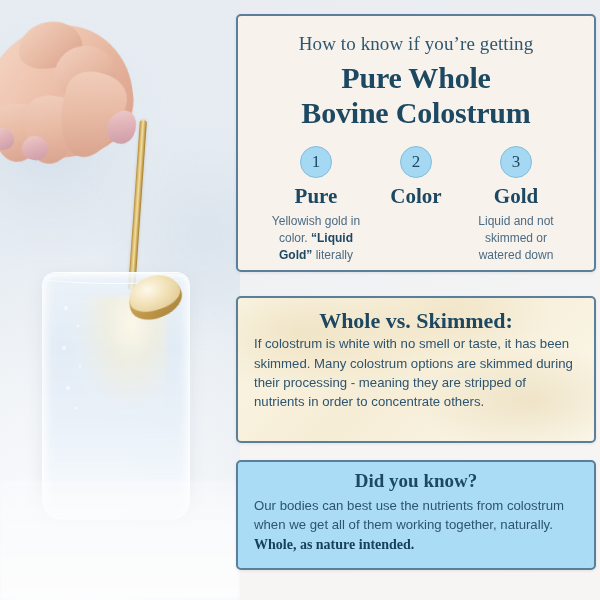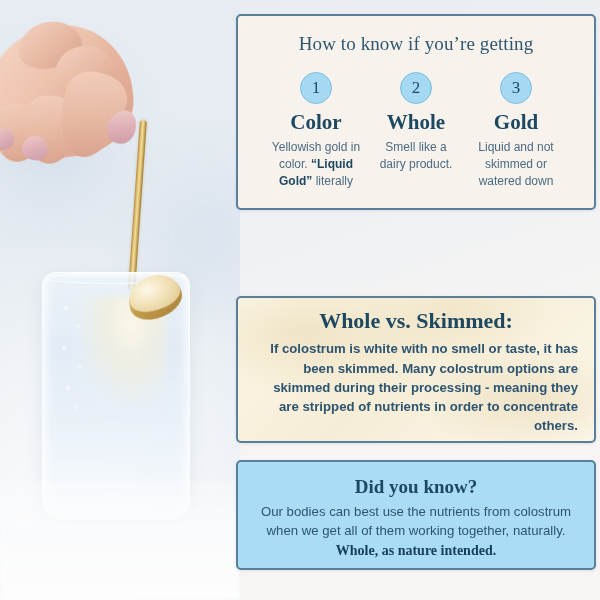--- a/index.html
+++ b/index.html
@@ -170,37 +170,37 @@
   .card {
     position: absolute;
     left: 2px;
     width: 360px;
     border: 2px solid #5b7f99;
     border-radius: 5px;
     box-shadow: 0 1px 3px rgba(120,140,160,.18);
   }
 
   .card-intro {
-    top: 14px; height: 196px;
+    top: 14px; height: 258px;
     background: #f8f2ec;
     padding: 16px 28px 10px;
   }
   .card-compare {
     top: 296px; height: 147px;
     background:
       radial-gradient(ellipse 50% 60% at 18% 24%, rgba(222,199,146,.32) 0%, rgba(222,199,146,0) 70%),
       radial-gradient(ellipse 45% 55% at 82% 72%, rgba(216,192,138,.30) 0%, rgba(216,192,138,0) 70%),
       radial-gradient(ellipse 40% 45% at 60% 12%, rgba(228,208,160,.25) 0%, rgba(228,208,160,0) 72%),
       linear-gradient(135deg, #fbf6e6 0%, #f6edd6 45%, #fbf7ea 100%);
     padding: 10px 16px;
   }
   .card-didyouknow {
     top: 460px; height: 110px;
     background: #aaddf5;
-    padding: 14px 16px;
+    padding: 8px 16px;
   }
 
   
   .kicker {
     font-family: "Liberation Serif", serif;
     font-size: 19px;
     color: #2f5770;
     text-align: center;
     letter-spacing: .1px;
     line-height: 1.25;
@@ -261,40 +261,37 @@
     font-weight: bold;
     font-size: 22px;
     color: #1d4862;
     text-align: center;
     line-height: 1.2;
   }
   .compare-body {
     font-family: "Liberation Sans", sans-serif;
     font-size: 13.2px;
     color: #2d5470;
-    text-align: right;
+    text-align: left;
     line-height: 1.45;
-    margin-top: 5px;
-    font-weight: bold;
   }
 
   
   .dyk-title {
     font-family: "Liberation Serif", serif;
     font-weight: bold;
     font-size: 19px;
     color: #1d4862;
     text-align: center;
     line-height: 1.2;
   }
   .dyk-body {
     font-family: "Liberation Sans", sans-serif;
     font-size: 13.2px;
     color: #2d5470;
-    text-align: center;
     line-height: 1.48;
     margin-top: 3px;
   }
   .dyk-body b {
     font-family: "Liberation Serif", serif;
     font-weight: bold;
     color: #16405a;
     font-size: 14px;
   }
 </style>
@@ -329,33 +326,36 @@
     <div class="spoon-bowl"></div>
     <div class="powder-heap"></div>
 
     <div class="counter"></div>
   </div>
 
   <div class="panel">
 
     <div class="card card-intro">
       <div class="kicker">How to know if you’re getting</div>
+      <div class="headline">
+        <div>Pure Whole</div>
+        <div>Bovine Colostrum</div>
+      </div>
 
       <div class="steps">
 
         <div class="step">
           <div class="badge">1</div>
-          <div class="step-title">Color</div>
+          <div class="step-title">Pure</div>
           <div class="step-desc"><span>Yellowish gold in color. </span><b>“Liquid Gold”</b><span> literally</span></div>
         </div>
 
         <div class="step">
           <div class="badge">2</div>
-          <div class="step-title">Whole</div>
-          <div class="step-desc"><span>Smell like a dairy product.</span></div>
+          <div class="step-title">Color</div>
         </div>
 
         <div class="step">
           <div class="badge">3</div>
           <div class="step-title">Gold</div>
           <div class="step-desc"><span>Liquid and not skimmed or watered down</span></div>
         </div>
 
       </div>
     </div>

